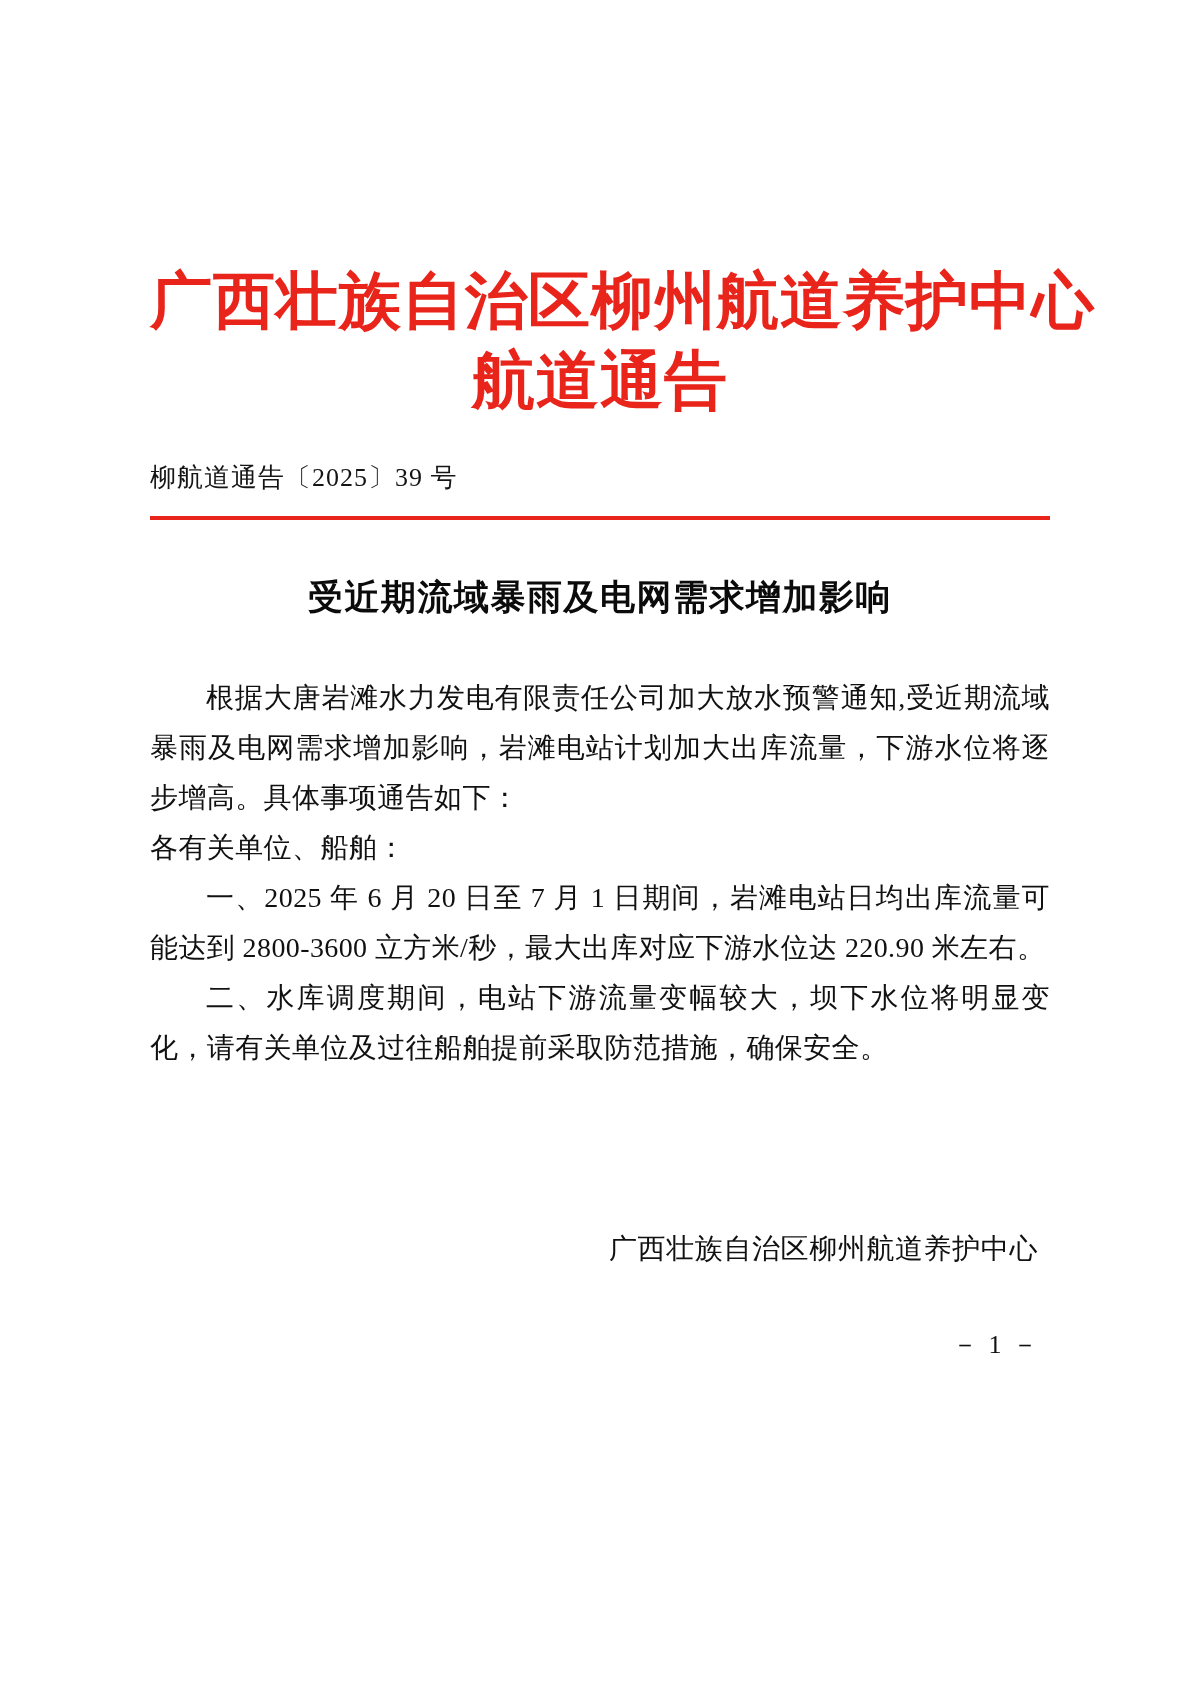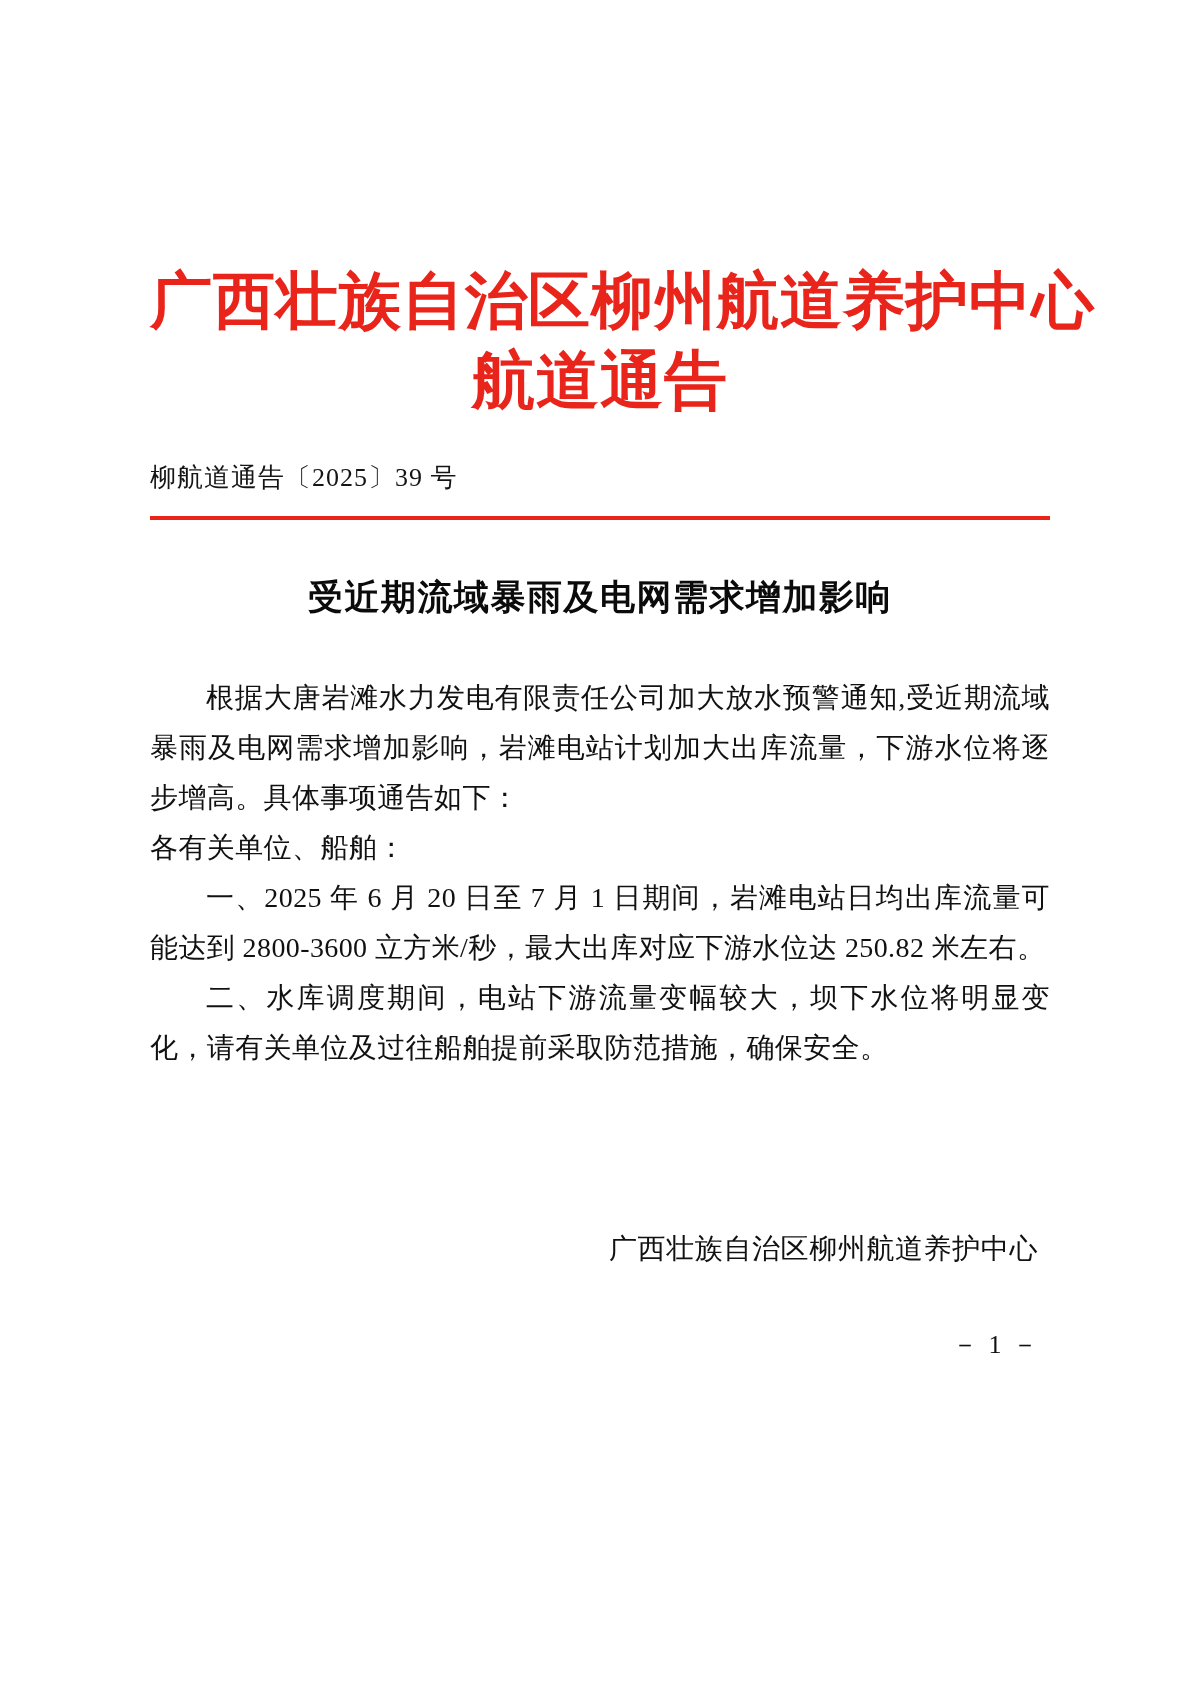--- a/index.html
+++ b/index.html
@@ -128,21 +128,21 @@
     <div class="docnum-block">
       <div class="docnum">柳航道通告〔2025〕39 号</div>
       <div class="red-rule"></div>
     </div>
 
     <div class="subject">受近期流域暴雨及电网需求增加影响</div>
 
     <div class="body">
       <p class="para indent">根据大唐岩滩水力发电有限责任公司加大放水预警通知,受近期流域暴雨及电网需求增加影响，岩滩电站计划加大出库流量，下游水位将逐步增高。具体事项通告如下：</p>
       <p class="para">各有关单位、船舶：</p>
-      <p class="para indent">一、2025 年 6 月 20 日至 7 月 1 日期间，岩滩电站日均出库流量可能达到 2800-3600 立方米/秒，最大出库对应下游水位达 250.82 米左右。</p>
+      <p class="para indent">一、2025 年 6 月 20 日至 7 月 1 日期间，岩滩电站日均出库流量可能达到 2800-3600 立方米/秒，最大出库对应下游水位达 220.90 米左右。</p>
       <p class="para indent">二、水库调度期间，电站下游流量变幅较大，坝下水位将明显变化，请有关单位及过往船舶提前采取防范措施，确保安全。</p>
     </div>
 
     <div class="signature">
       <span class="sig-line">广西壮族自治区柳州航道养护中心</span>
     </div>
 
     <div class="footer">－ 1 －</div>
 
   </div>

